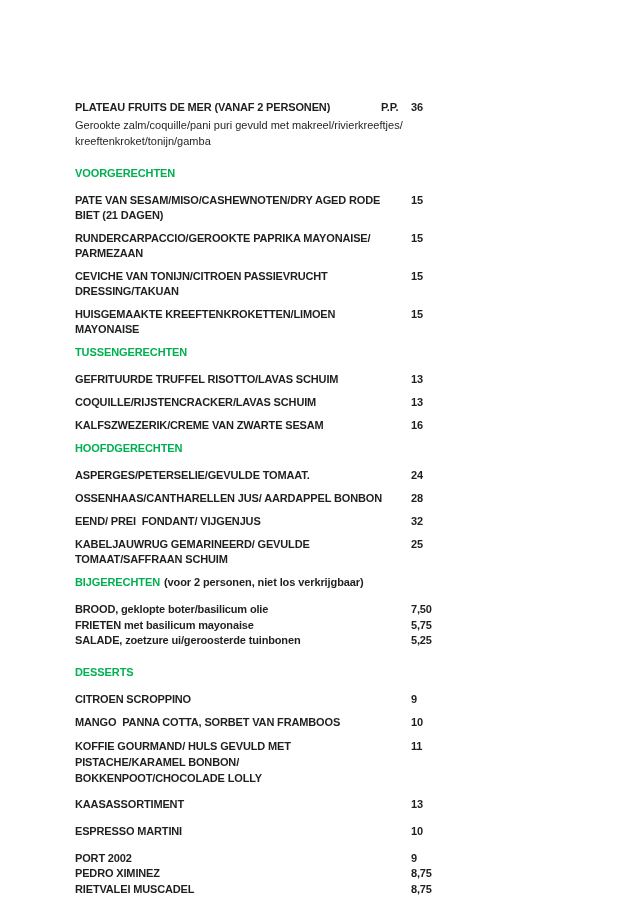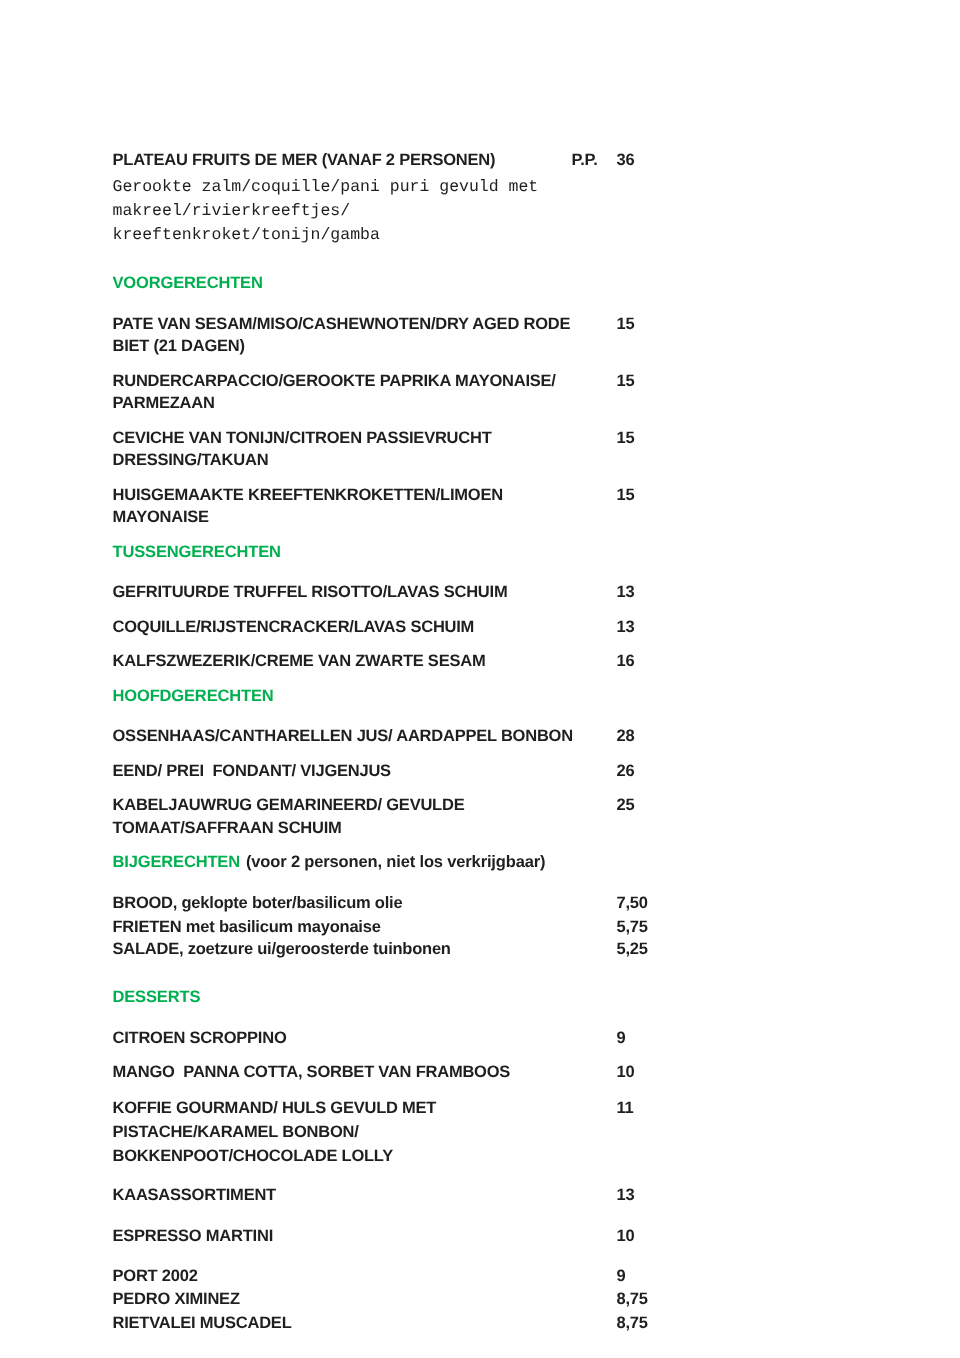--- a/index.html
+++ b/index.html
@@ -32,21 +32,21 @@
   .two-line { margin-bottom: 0; line-height: 16px; }
   .mb12  { margin-bottom: 12px; margin-top: 11px; }
   .mb11  { margin-bottom: 11px; }
   .desc {
     font-weight: normal;
     font-size: 11px;
     line-height: 16px;
     letter-spacing: 0;
     white-space: pre-wrap;
   }
-  .desc-block { margin-top: 2px; font-family: Liberation Mono, monospace; }
+  .desc-block { margin-top: 2px; }
   .heading {
     margin: 4px 0 12px 0;
     font-weight: bold;
     font-size: 11px;
     line-height: 15px;
     letter-spacing: -0.1px;
   }
   .heading .green { color: var(--accent, #00B050); }
   .heading .note  { color: #1f1f1f; margin-left: 4px; }
   .mt-lg { margin-top: 17px; }
@@ -100,26 +100,30 @@
   </div>
   <div class="row item">
     <span class="name">KALFSZWEZERIK/CREME VAN ZWARTE SESAM</span>
     <span class="price">16</span>
   </div>
 
   <div class="heading">
     <span class="green">HOOFDGERECHTEN</span>
   </div>
   <div class="row item">
+    <span class="name">ASPERGES/PETERSELIE/GEVULDE TOMAAT.</span>
+    <span class="price">24</span>
+  </div>
+  <div class="row item">
     <span class="name">OSSENHAAS/CANTHARELLEN JUS/ AARDAPPEL BONBON</span>
     <span class="price">28</span>
   </div>
   <div class="row item">
     <span class="name">EEND/ PREI  FONDANT/ VIJGENJUS</span>
-    <span class="price">26</span>
+    <span class="price">32</span>
   </div>
   <div class="row item">
     <span class="name">KABELJAUWRUG GEMARINEERD/ GEVULDE TOMAAT/SAFFRAAN SCHUIM</span>
     <span class="price">25</span>
   </div>
 
   <div class="heading">
     <span class="green">BIJGERECHTEN</span><span class="note">(voor 2 personen, niet los verkrijgbaar)</span>
   </div>
   <div class="row tight">

